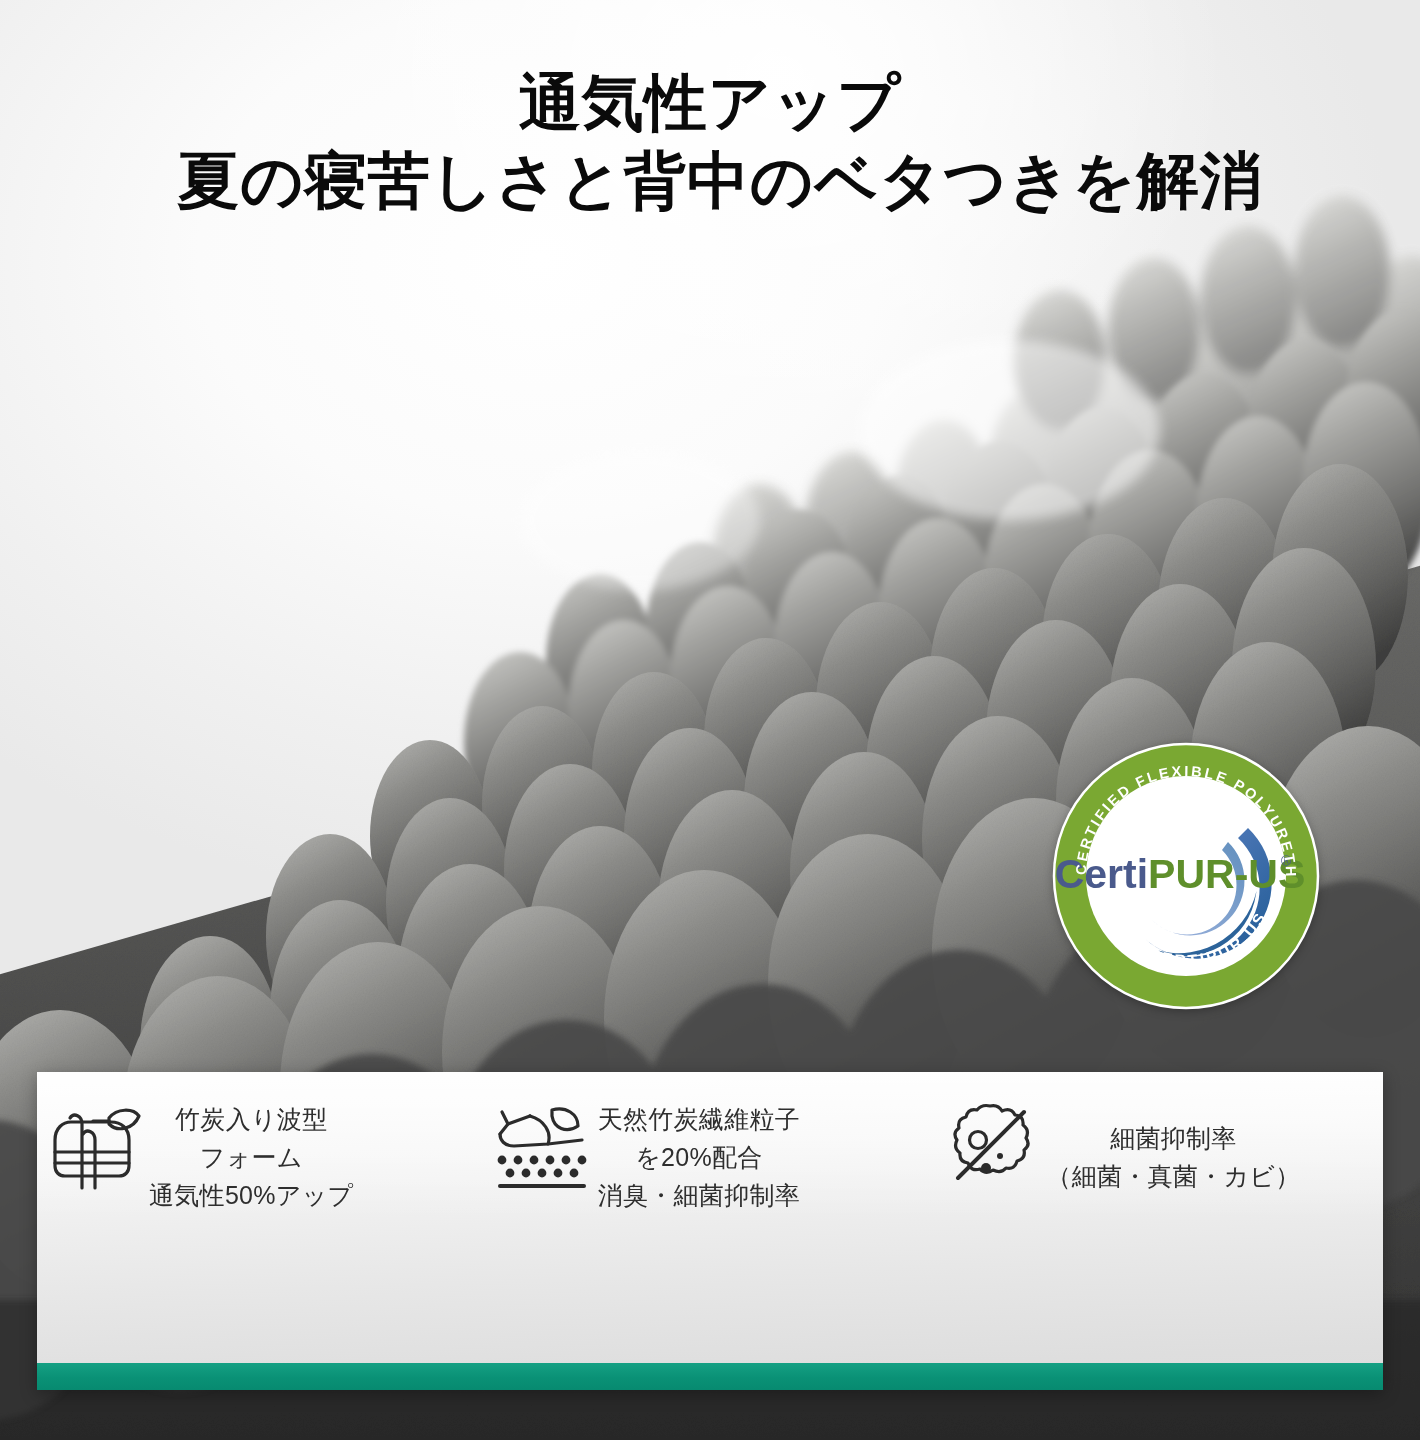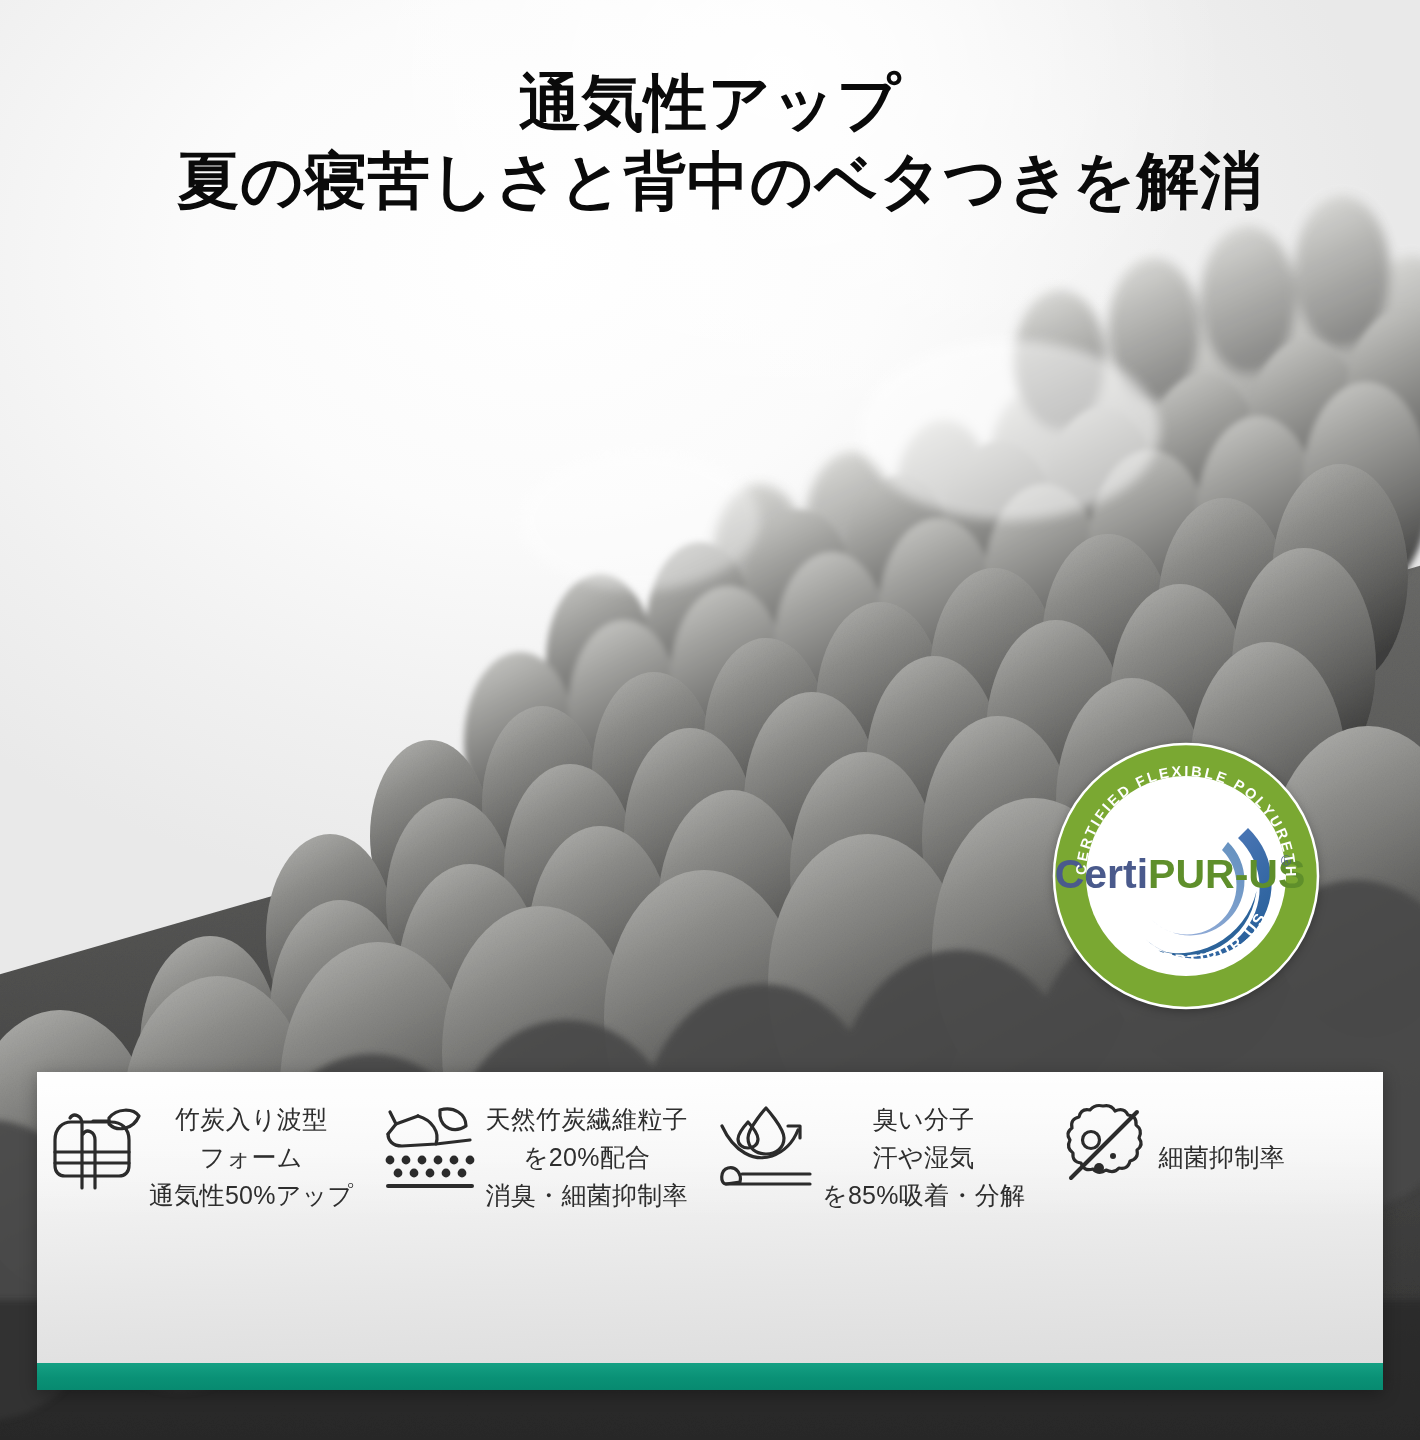--- a/index.html
+++ b/index.html
@@ -362,52 +362,35 @@
             <path d="M14,86 L98,86" stroke-width="4"></path>
           </svg>
         </div>
         <div class="feature-text">
           <span class="ln">天然竹炭繊維粒子</span>
           <span class="ln">を20%配合</span>
           <span class="ln">消臭・細菌抑制率</span>
         </div>
       </div>
 
-      <div class="feature">
-        <div class="feature-icon">
-          <svg viewBox="0 0 112 92" fill="none" stroke="#2b2b2b" stroke-width="3.2" stroke-linecap="round" stroke-linejoin="round">
-            <path d="M56,8 C56,8 74,28 74,38 C74,48 66,54 56,54 C46,54 38,48 38,38 C38,28 56,8 56,8 Z"></path>
-            <path d="M38,22 C38,22 48,33 48,39 C48,45 43,48 38,48 C33,48 28,45 28,39 C28,33 38,22 38,22 Z"></path>
-            <path d="M12,26 C24,52 44,62 62,56 C76,51 84,40 88,30"></path>
-            <path d="M78,26 L90,26 L90,38"></path>
-            <path d="M16,84 C10,84 10,70 18,68 C26,66 32,74 30,82 Z"></path>
-            <path d="M32,74 L100,74"></path>
-            <path d="M16,84 L100,84"></path>
-          </svg>
-        </div>
-        <div class="feature-text">
-          <span class="ln">臭い分子</span>
-          <span class="ln">汗や湿気</span>
-          <span class="ln">を85%吸着・分解</span>
-        </div>
-      </div>
 
       <div class="feature">
         <div class="feature-icon">
           <svg viewBox="0 0 112 92" fill="none" stroke="#2b2b2b" stroke-width="3.2" stroke-linecap="round" stroke-linejoin="round">
             <path d="M56,6
                      q8,-2 12,5 q9,-4 13,4 q9,1 8,10 q7,5 3,13 q5,7 -2,12 q2,9 -7,11 q-2,9 -11,7 q-5,6 -13,2 q-7,5 -13,-1 q-9,3 -12,-6 q-9,-1 -8,-10 q-7,-5 -3,-13 q-5,-7 2,-12 q-2,-9 7,-11 q2,-9 11,-7 q5,-6 13,-4 Z"></path>
             <circle cx="44" cy="40" r="8.5"></circle>
             <circle cx="66" cy="56" r="3" fill="#2b2b2b" stroke="none"></circle>
             <circle cx="52" cy="68" r="5" fill="#2b2b2b" stroke="none"></circle>
             <path d="M24,78 L90,12" stroke-width="4"></path>
           </svg>
         </div>
         <div class="feature-text">
           <span class="ln">細菌抑制率</span>
+          <span class="ln">（細菌・真菌・カビ）</span>
         </div>
       </div>
 
     </div>
 
     <div class="teal-bar"></div>
   </div>
 
 </div>
 

